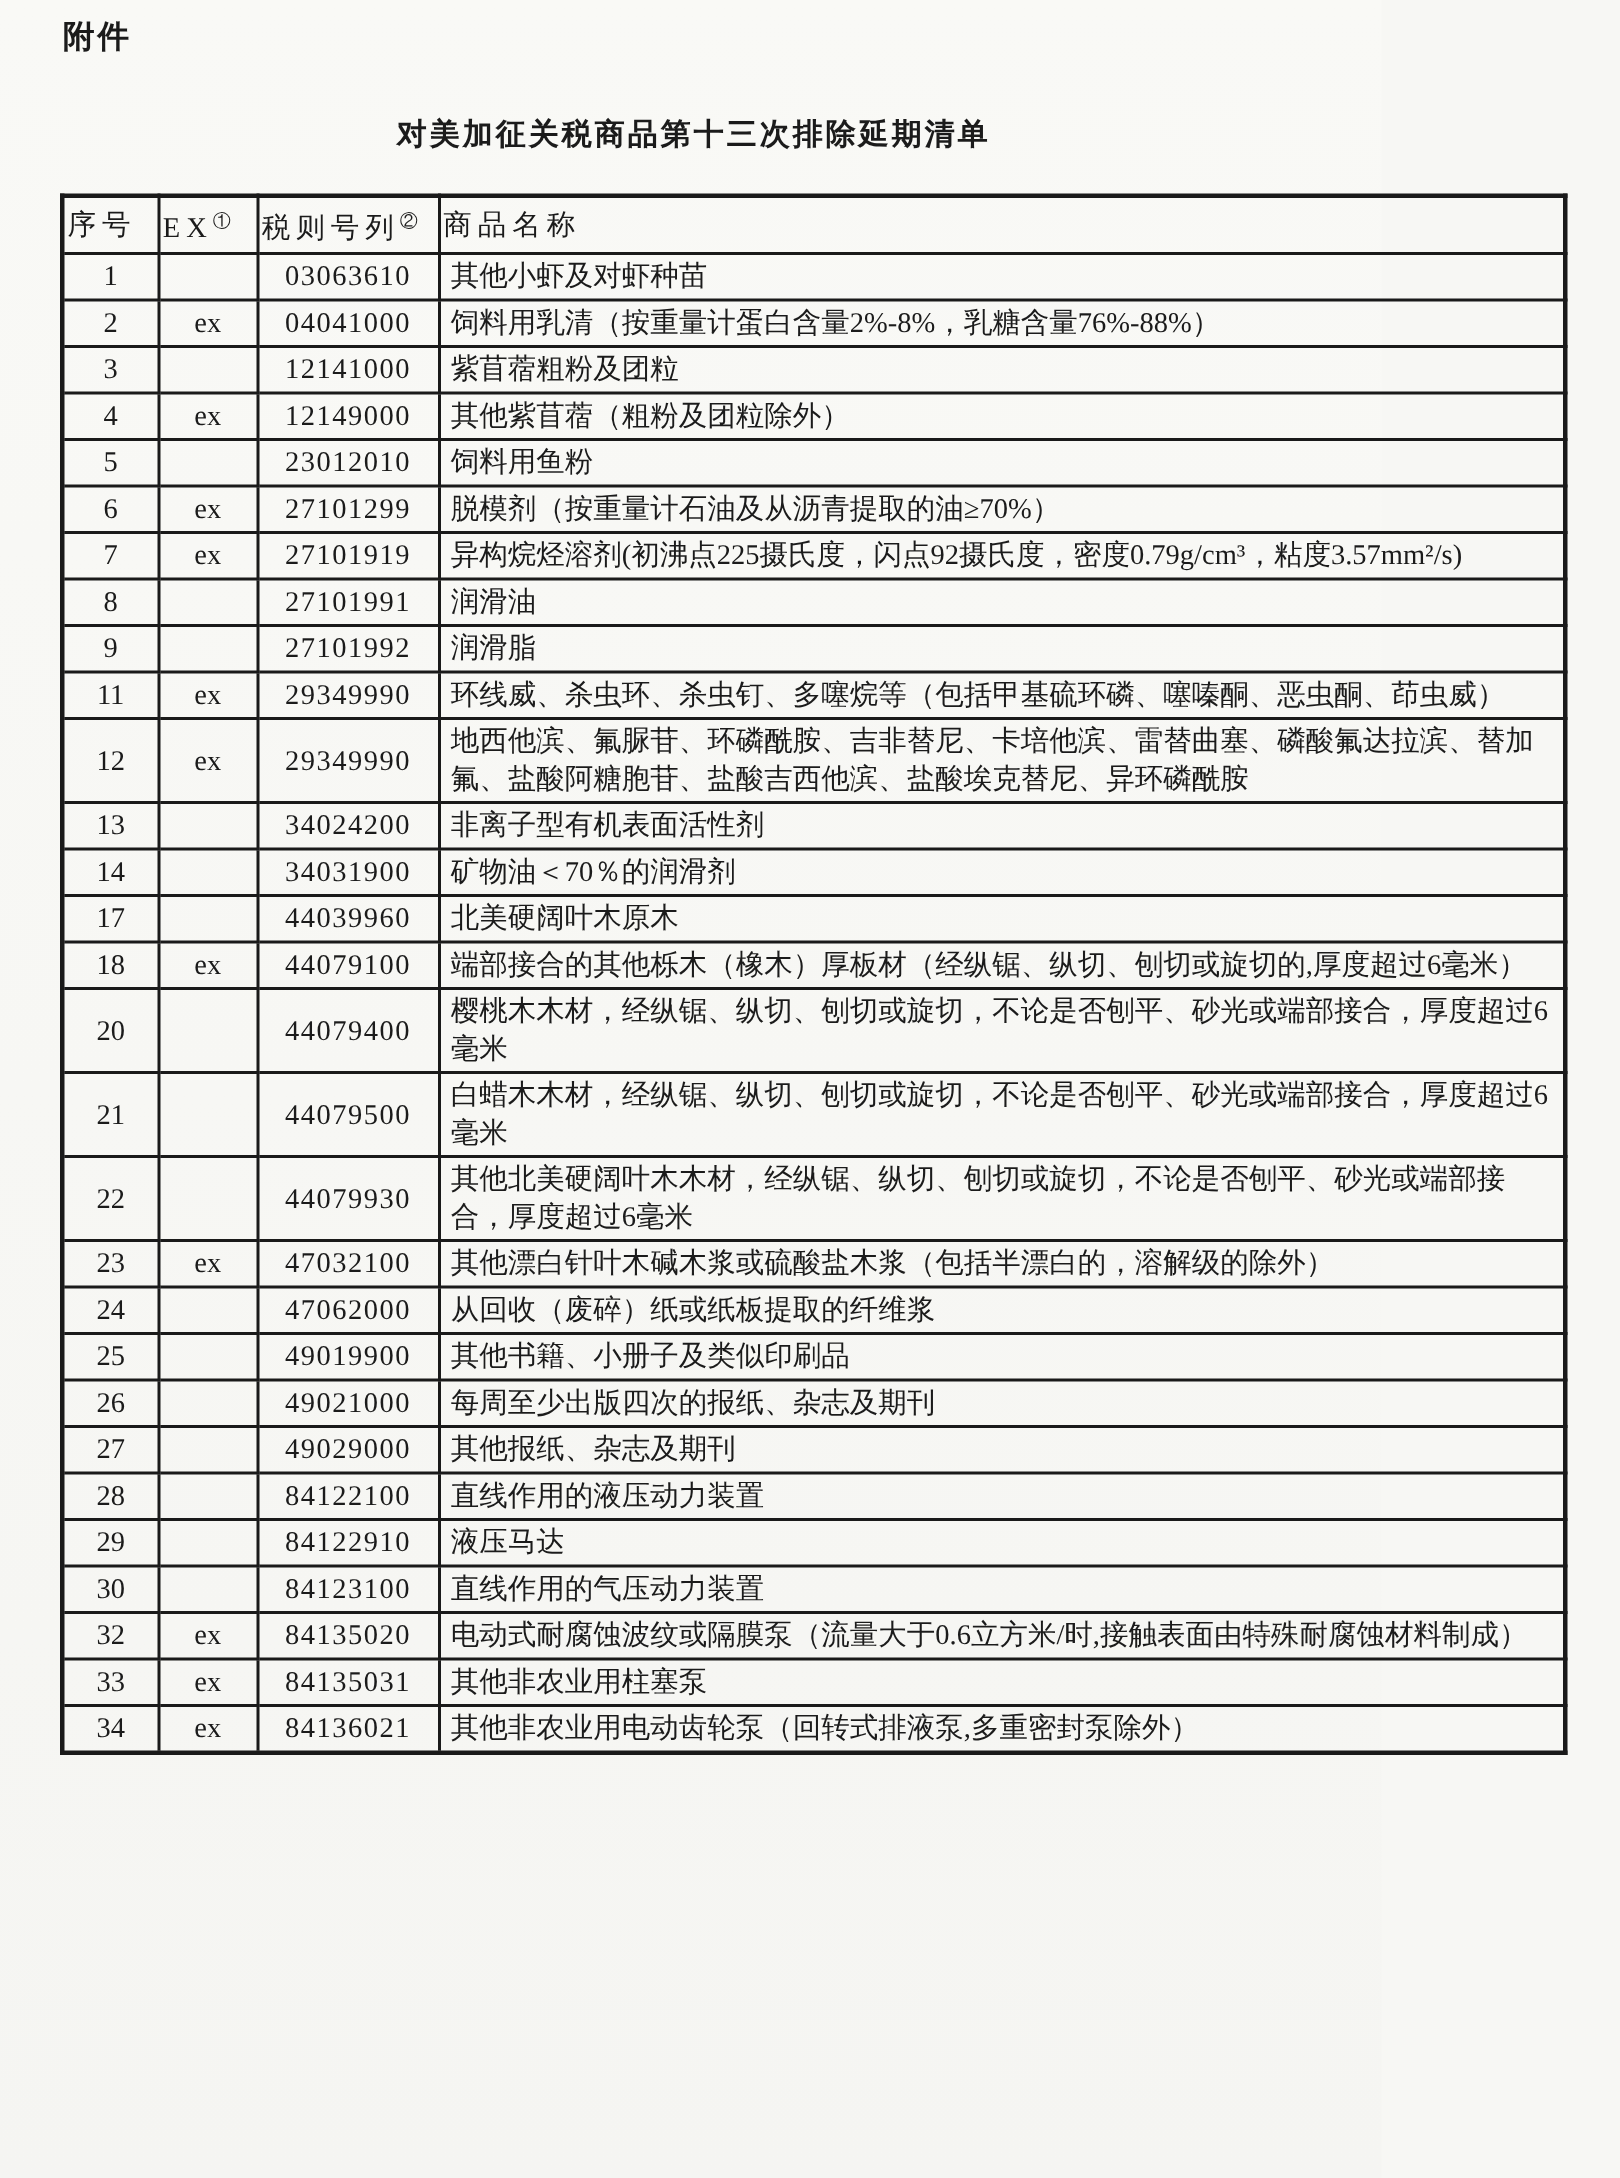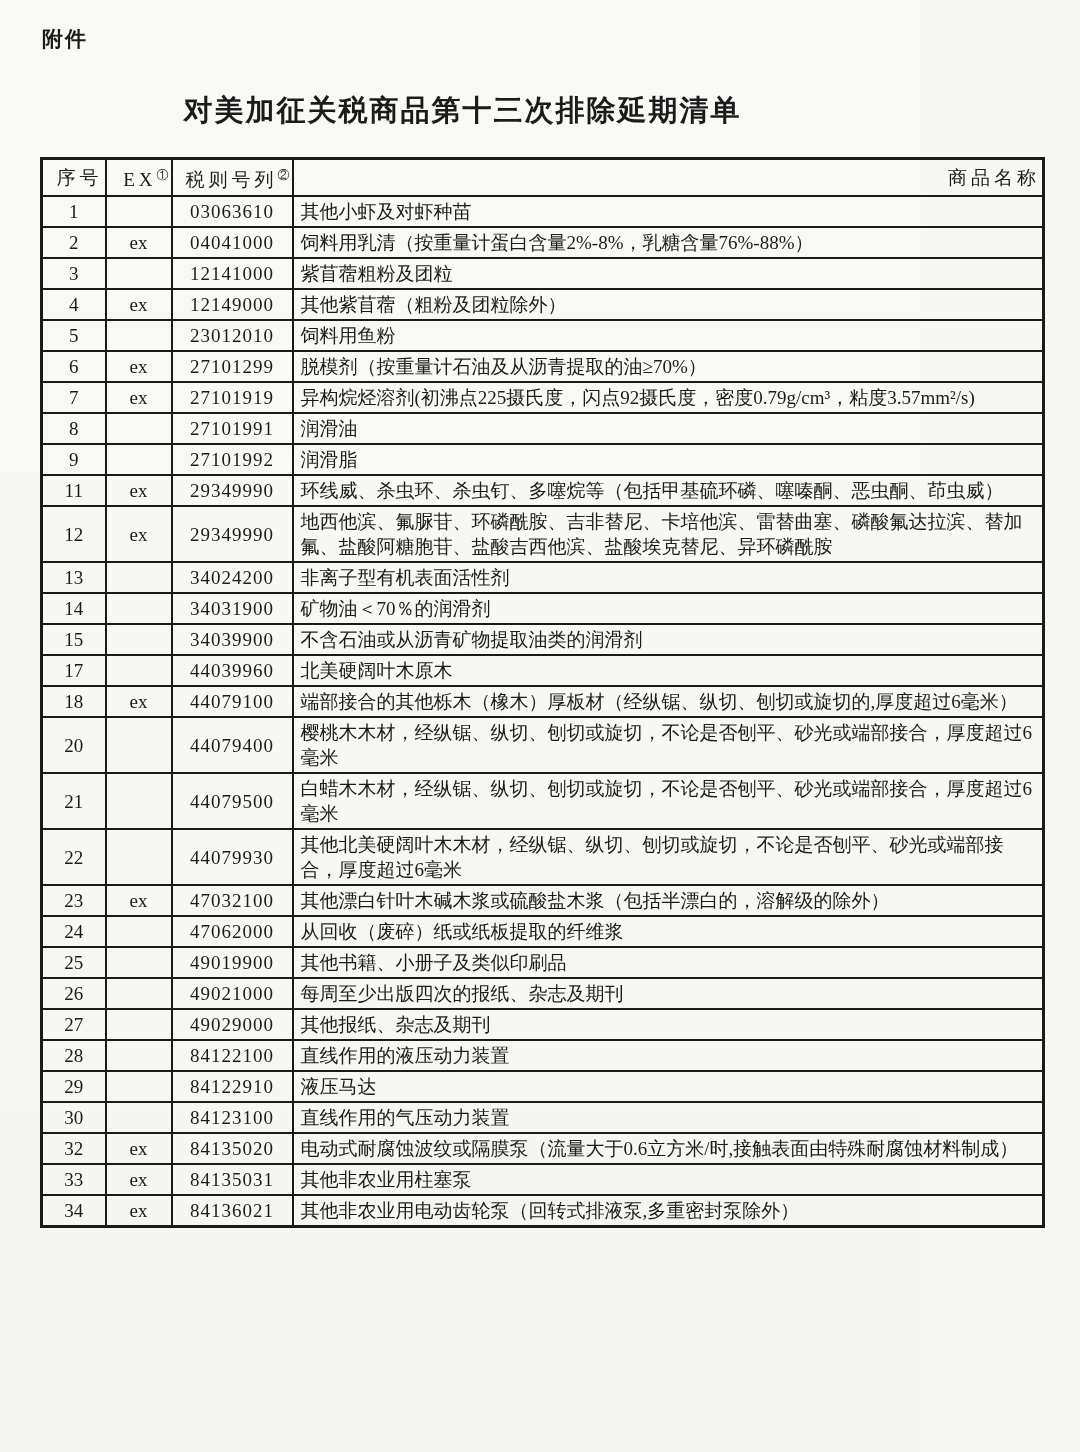--- a/index.html
+++ b/index.html
@@ -7,52 +7,52 @@
     width: 1080px;
     background: #f7f7f4;
     font-family: "Liberation Serif", "DejaVu Serif", serif;
     color: #1b1b1b;
   }
   .page {
     position: relative;
     width: 921px;
     min-height: 1452px;
     background: linear-gradient(180deg, #f9f9f6 0%, #f5f5f2 100%);
-    padding: 25px 36px 24px 40px;
+    padding: 10px 36px 24px 40px;
   }
   .attachment-label {
     font-size: 21px;
     font-weight: bold;
     letter-spacing: 2px;
     margin-left: 2px;
   }
   .doc-title {
     text-align: center;
-    font-size: 29px;
+    font-size: 20px;
     font-weight: bold;
     letter-spacing: 2px;
     margin-top: 38px;
     margin-bottom: 26px;
   }
   table.exclusion-table {
     border-collapse: collapse;
     width: 1005px;
     table-layout: fixed;
     background: transparent;
     border: 3px solid #1a1a1a;
   }
   .exclusion-table th, .exclusion-table td {
     border: 2px solid #1a1a1a;
     font-size: 19px;
     line-height: 25px;
     vertical-align: middle;
   }
   .exclusion-table th {
     font-weight: normal;
-    text-align: right;
+    text-align: left;
     padding: 3px 2px;
     letter-spacing: 4px;
   }
   .exclusion-table th sup {
     font-size: 12px;
     letter-spacing: 0;
   }
   .col-no   { width: 64px; }
   .col-ex   { width: 66px; }
   .col-code { width: 121px; }
@@ -180,26 +180,20 @@
     <td class="cell-name">非离子型有机表面活性剂</td>
   </tr>
 
   <tr>
     <td class="cell-no">14</td>
     <td class="cell-ex"></td>
     <td class="cell-code">34031900</td>
     <td class="cell-name">矿物油＜70％的润滑剂</td>
   </tr>
 
-  <tr>
-    <td class="cell-no">15</td>
-    <td class="cell-ex"></td>
-    <td class="cell-code">34039900</td>
-    <td class="cell-name">不含石油或从沥青矿物提取油类的润滑剂</td>
-  </tr>
 
 
   <tr>
     <td class="cell-no">17</td>
     <td class="cell-ex"></td>
     <td class="cell-code">44039960</td>
     <td class="cell-name">北美硬阔叶木原木</td>
   </tr>
 
   <tr>

